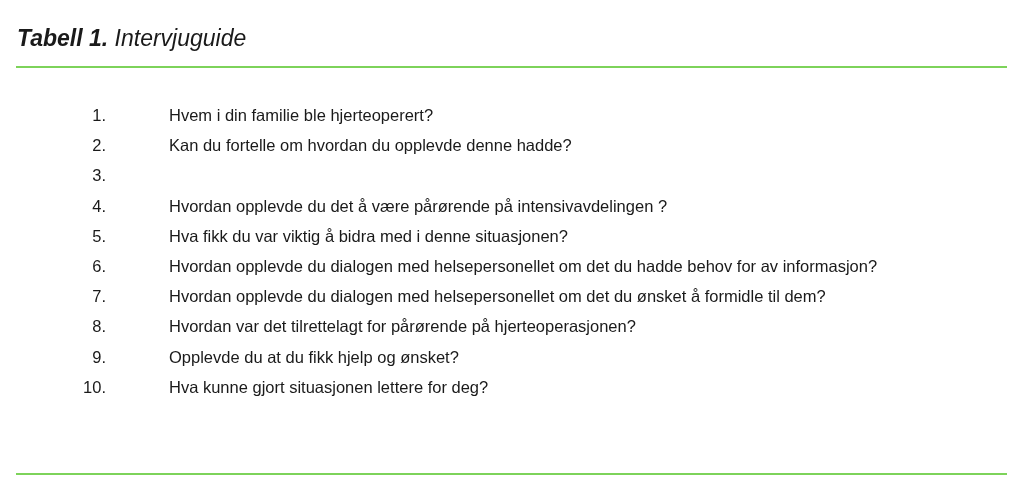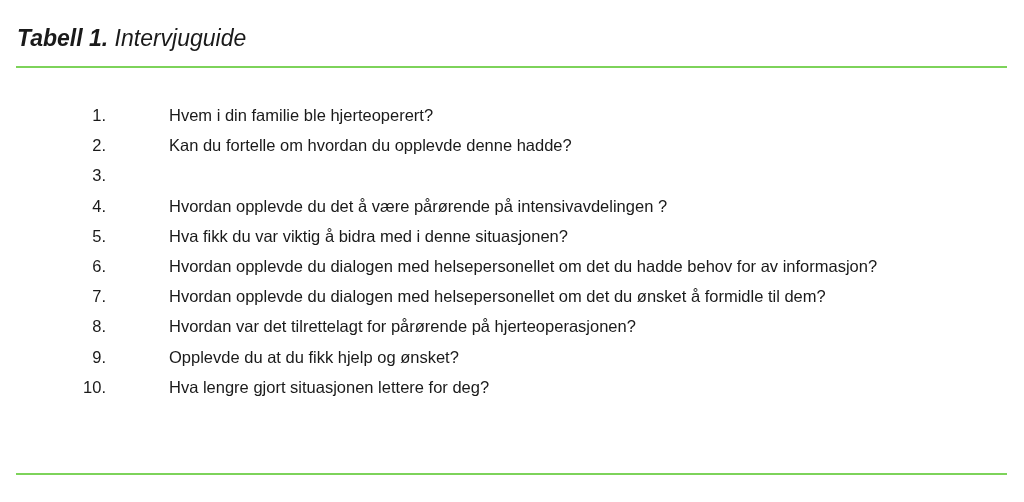--- a/index.html
+++ b/index.html
@@ -108,17 +108,17 @@
   <li class="item">
     <span class="num">8.</span>
     <span class="q">Hvordan var det tilrettelagt for pårørende på hjerteoperasjonen?</span>
   </li>
   <li class="item">
     <span class="num">9.</span>
     <span class="q">Opplevde du at du fikk hjelp og ønsket?</span>
   </li>
   <li class="item">
     <span class="num">10.</span>
-    <span class="q">Hva lengre gjort situasjonen lettere for deg?</span>
+    <span class="q">Hva kunne gjort situasjonen lettere for deg?</span>
   </li>
 </ol>
 
 <div class="rule bottom"></div>
 
 </body></html>

